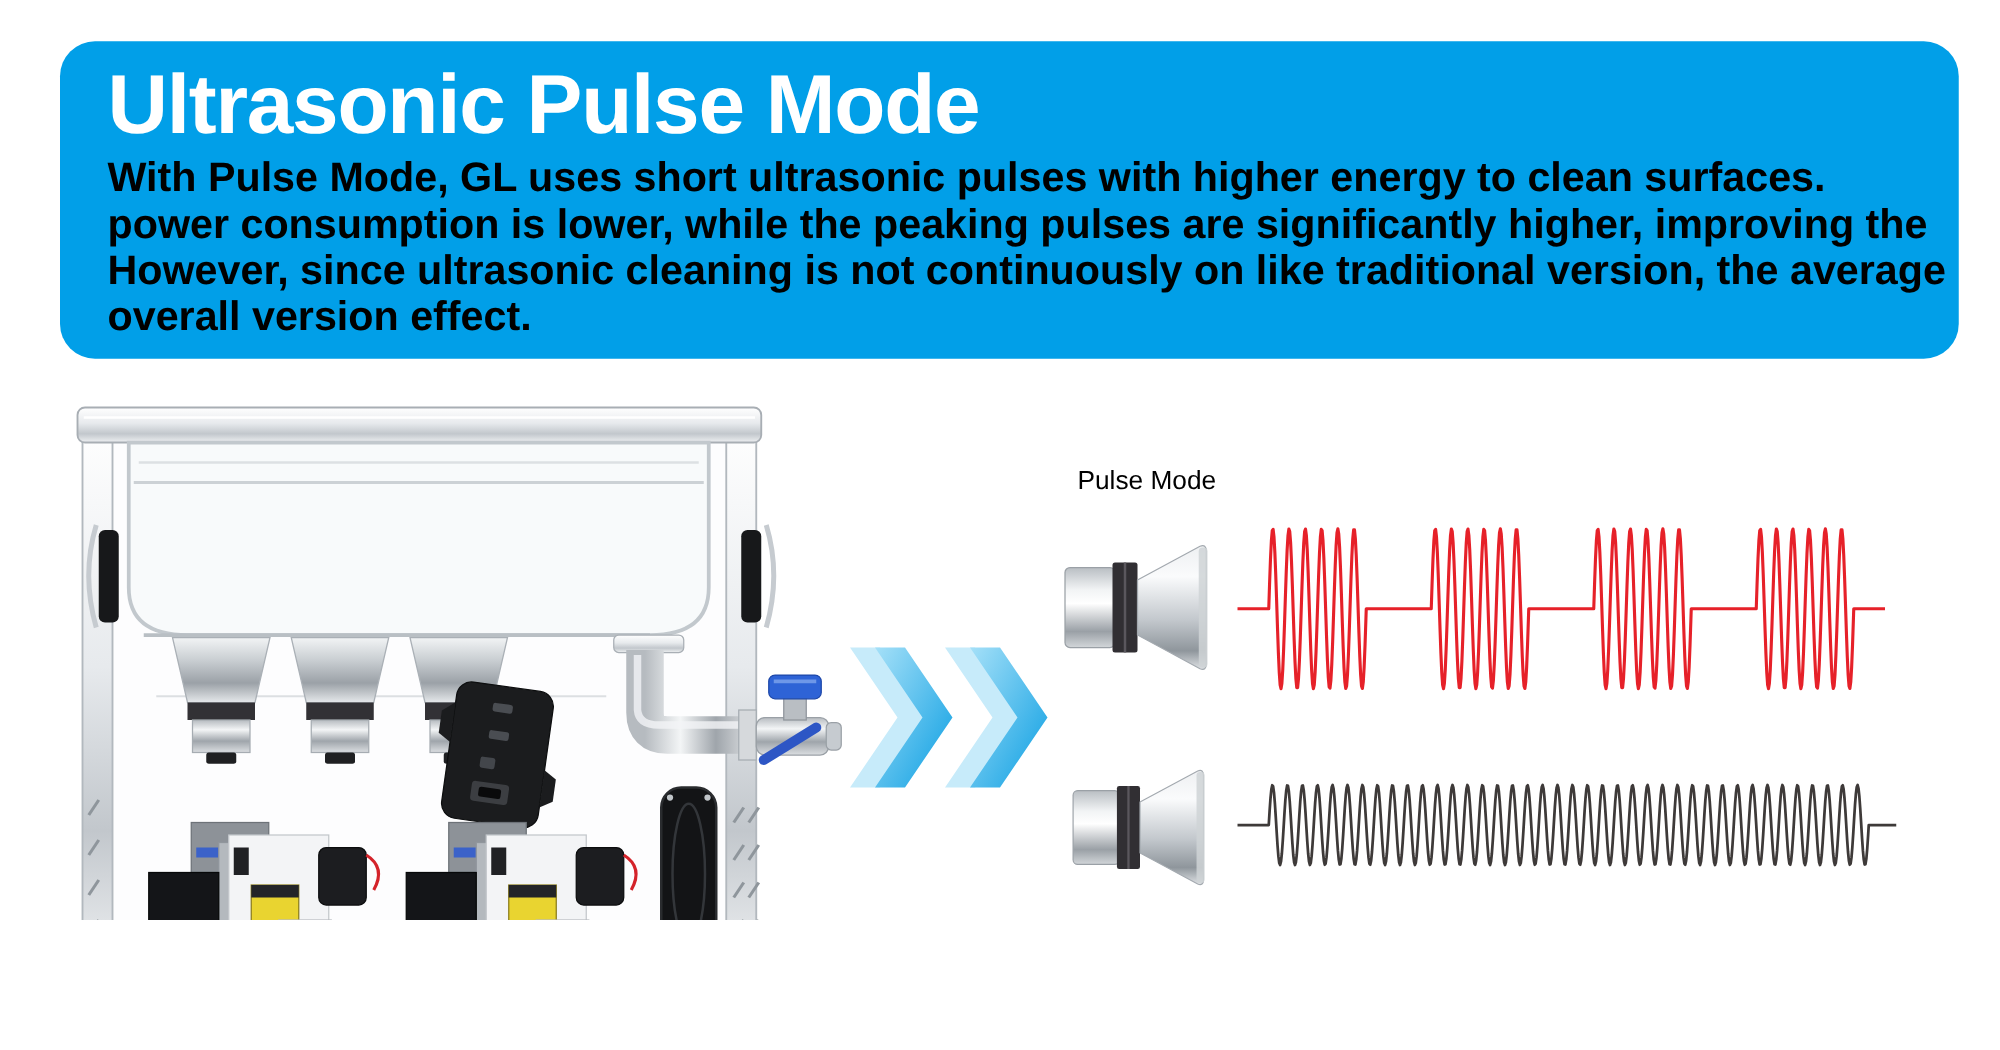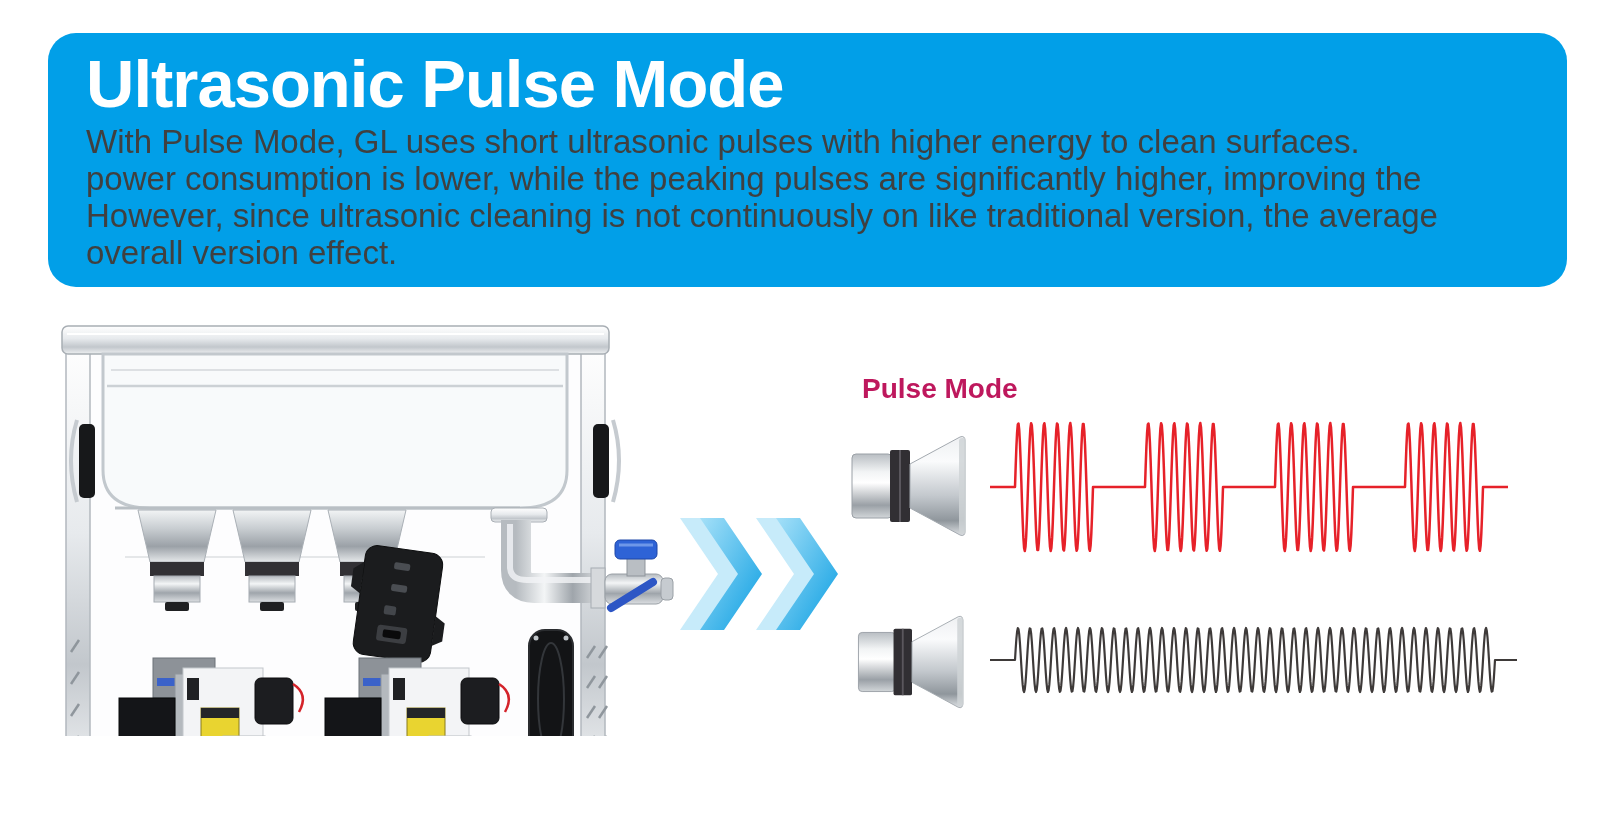--- a/index.html
+++ b/index.html
@@ -3,25 +3,25 @@
 <meta charset="utf-8">
 <style>
   html,body{margin:0;padding:0;background:#ffffff;}
   .stage{position:relative;width:1600px;height:736px;background:#ffffff;overflow:hidden;
          font-family:"Liberation Sans", sans-serif;}
   
   .banner{position:absolute;left:48px;top:33px;width:1519px;height:254px;
           background:#019fe8;border-radius:28px;}
   .banner-title{position:absolute;left:38px;top:14px;color:#ffffff;
                 font-size:67px;font-weight:700;letter-spacing:-1px;line-height:1.1;white-space:nowrap;}
-  .banner-body{position:absolute;left:38px;top:90px;color:#404040;
-               font-size:33px;font-weight:400;line-height:37px;letter-spacing:0;}
+  .banner-body{position:absolute;left:38px;top:90px;color:#000000;
+               font-size:33px;font-weight:700;line-height:37px;letter-spacing:0;}
   .banner-body div{white-space:nowrap;}
   
-  .mode-label{position:absolute;color:#be185d;font-size:28px;font-weight:700;white-space:nowrap;}
+  .mode-label{position:absolute;color:#000000;font-size:21px;font-weight:400;white-space:nowrap;}
   #pulse-label{left:862px;top:373px;}
   #normal-label{left:868px;top:729px;margin-top:36px;}
   
   .abs{position:absolute;}
 </style>
 </head>
 <body>
 
 <div class="stage">
 

